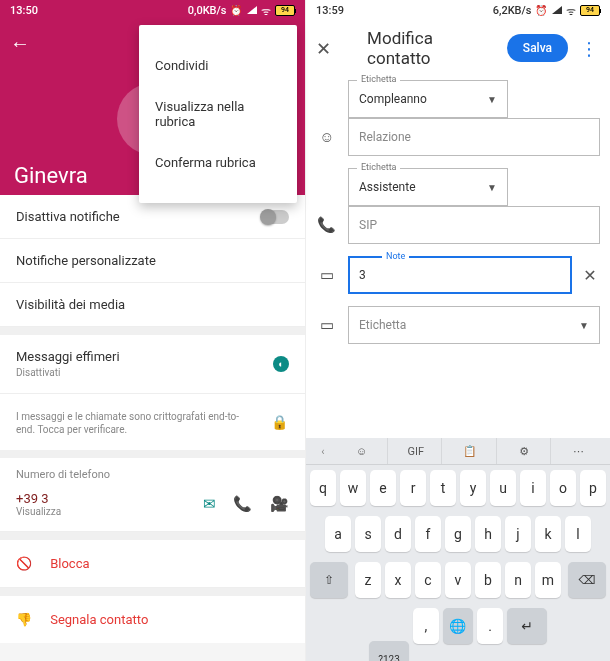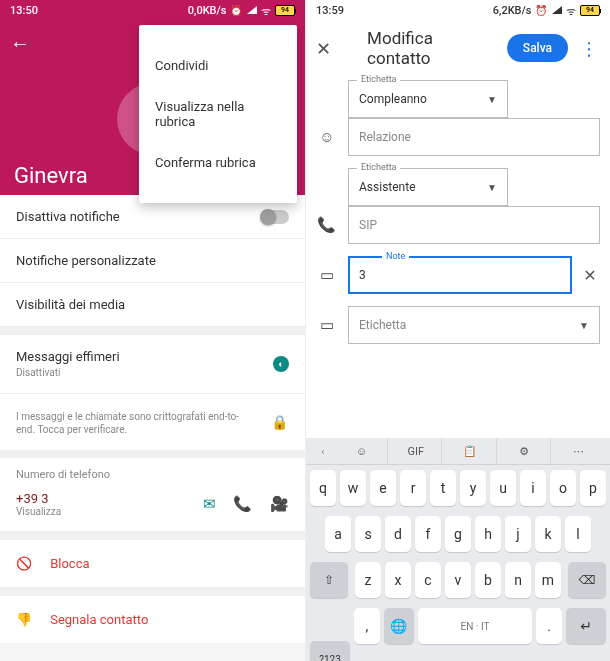--- a/index.html
+++ b/index.html
@@ -282,18 +282,17 @@
           <div class="key">b</div>
           <div class="key">n</div>
           <div class="key">m</div>
         </div>
       <div class="key wide">⌫</div>
     </div>
     <div class="krow r4">
       <div class="key k-sym">?123</div>
       <div class="key k-comma">,</div>
       <div class="key k-globe">🌐</div>
-      <div class="key k-space space">EN · IT</div>
       <div class="key k-dot">.</div>
       <div class="key k-enter">↵</div>
     </div>
   </div>
 </div>
 
 </body></html>

